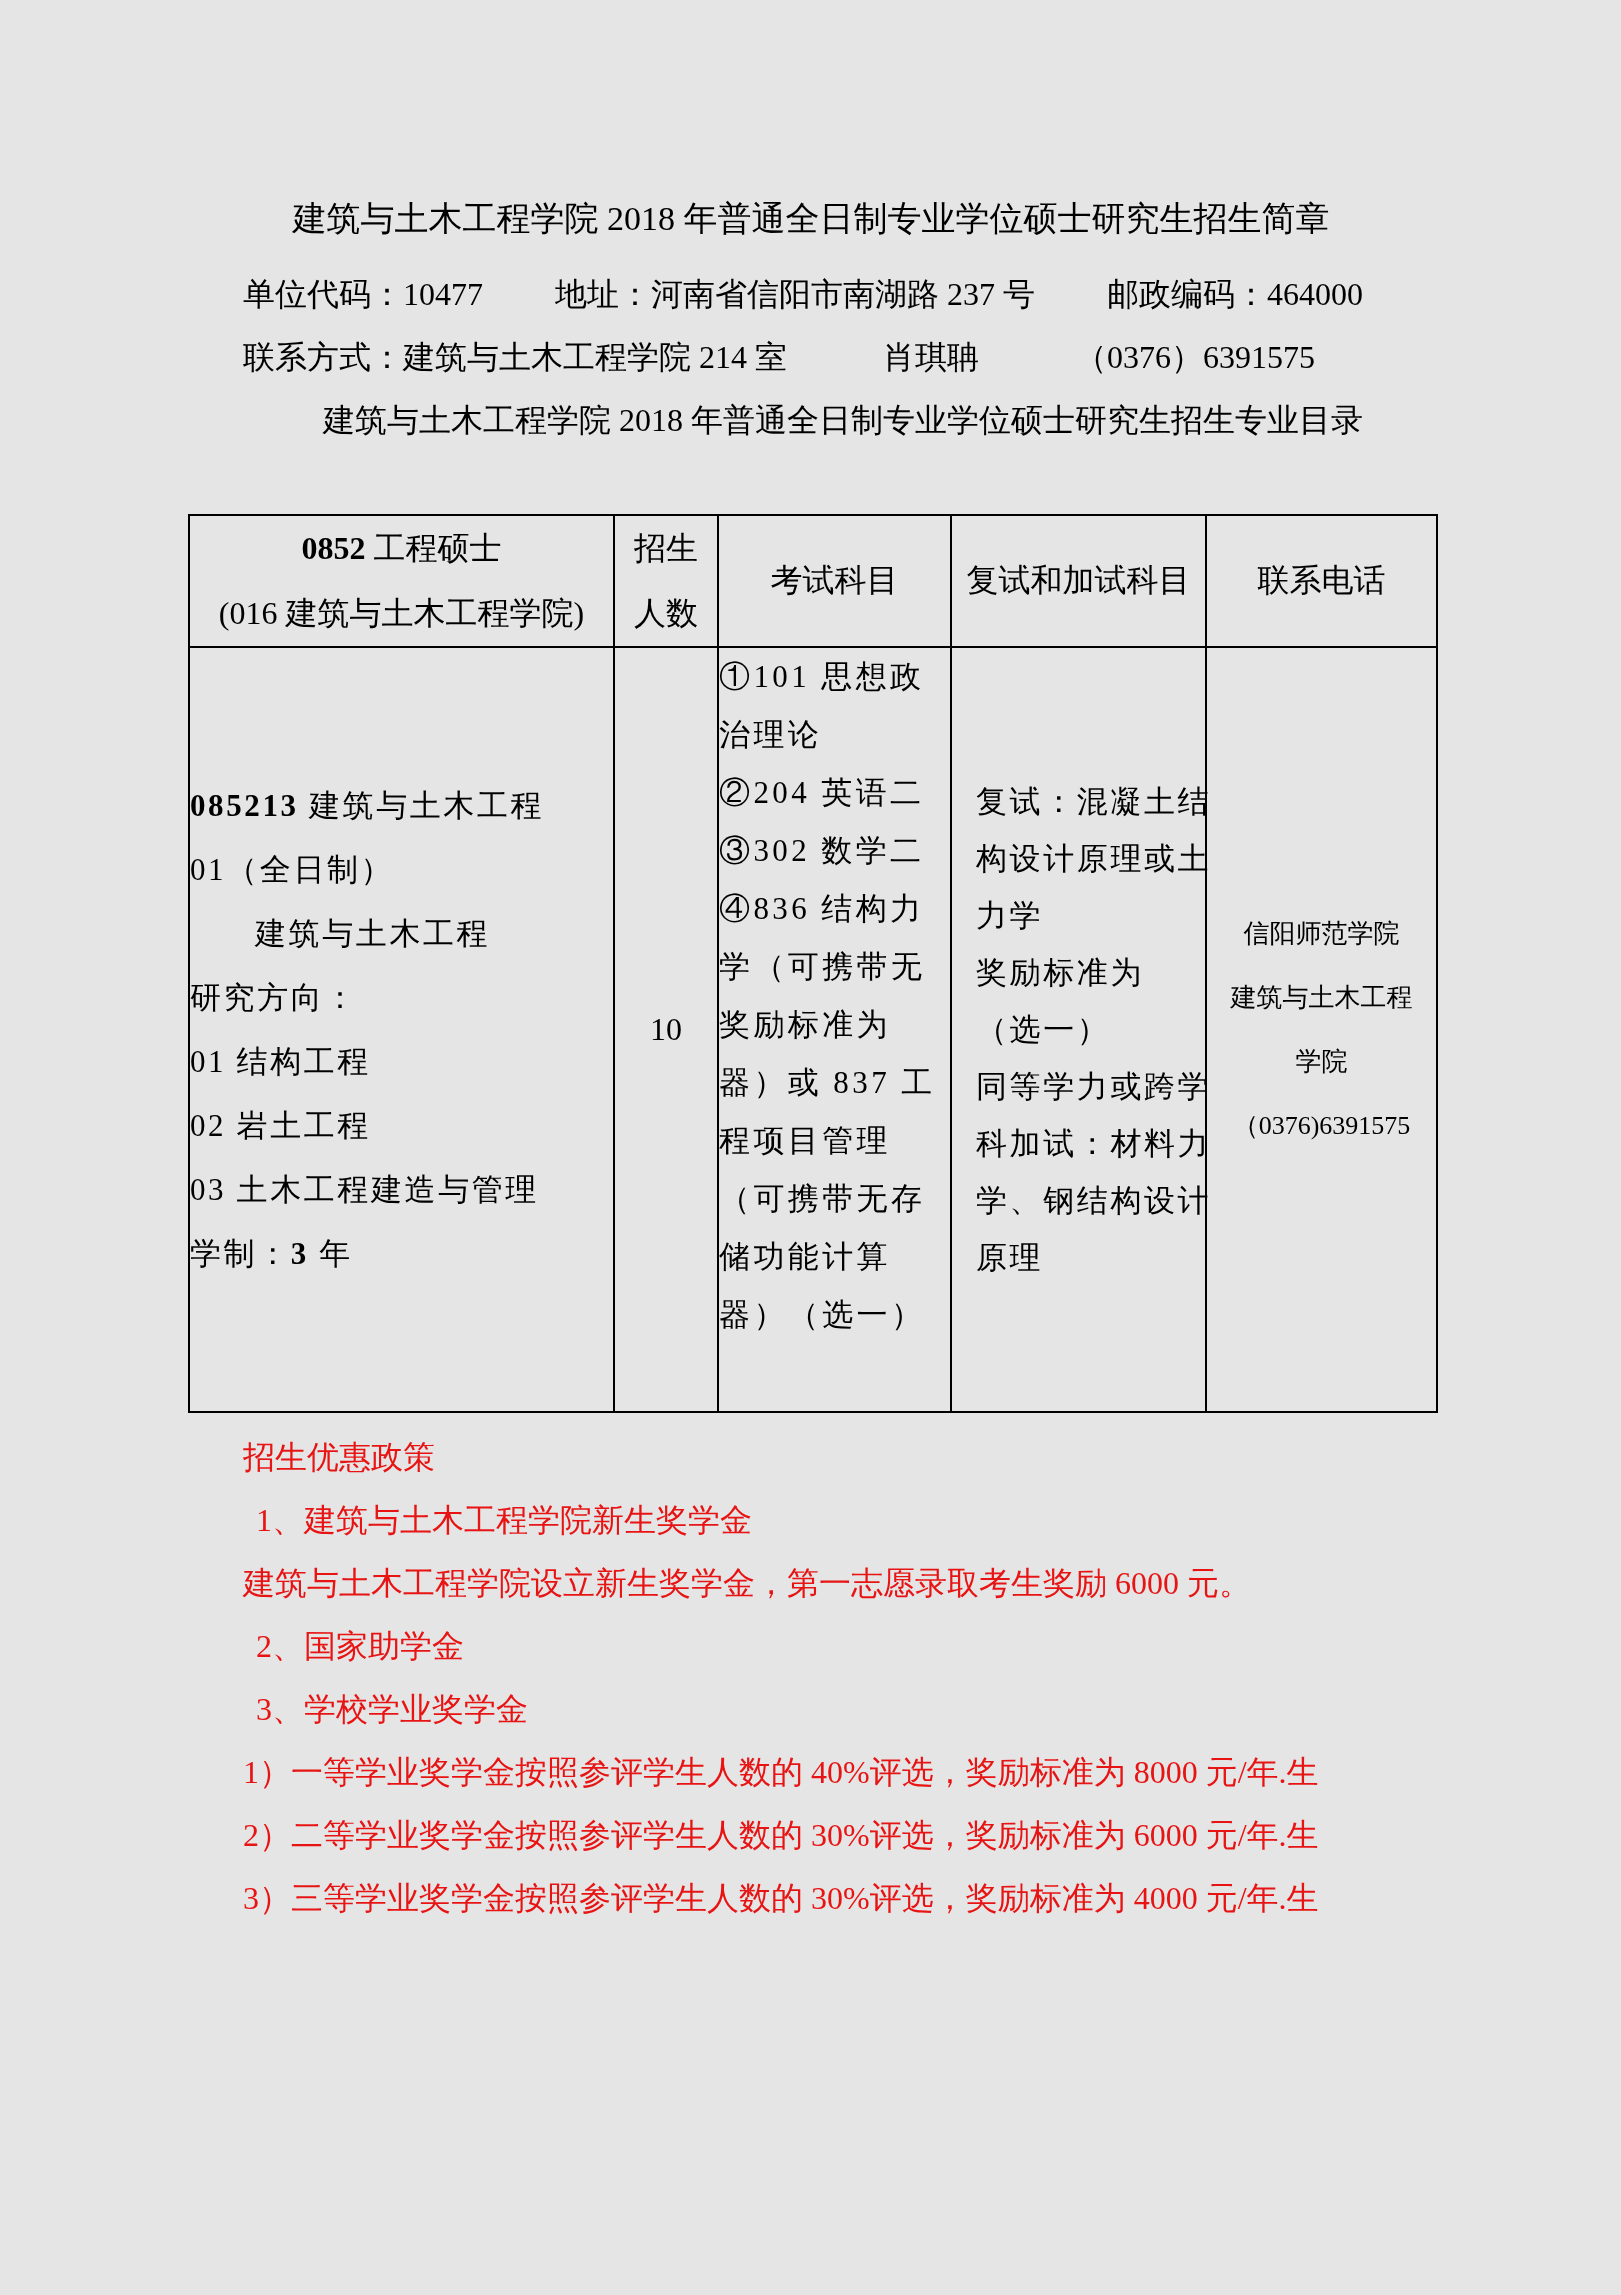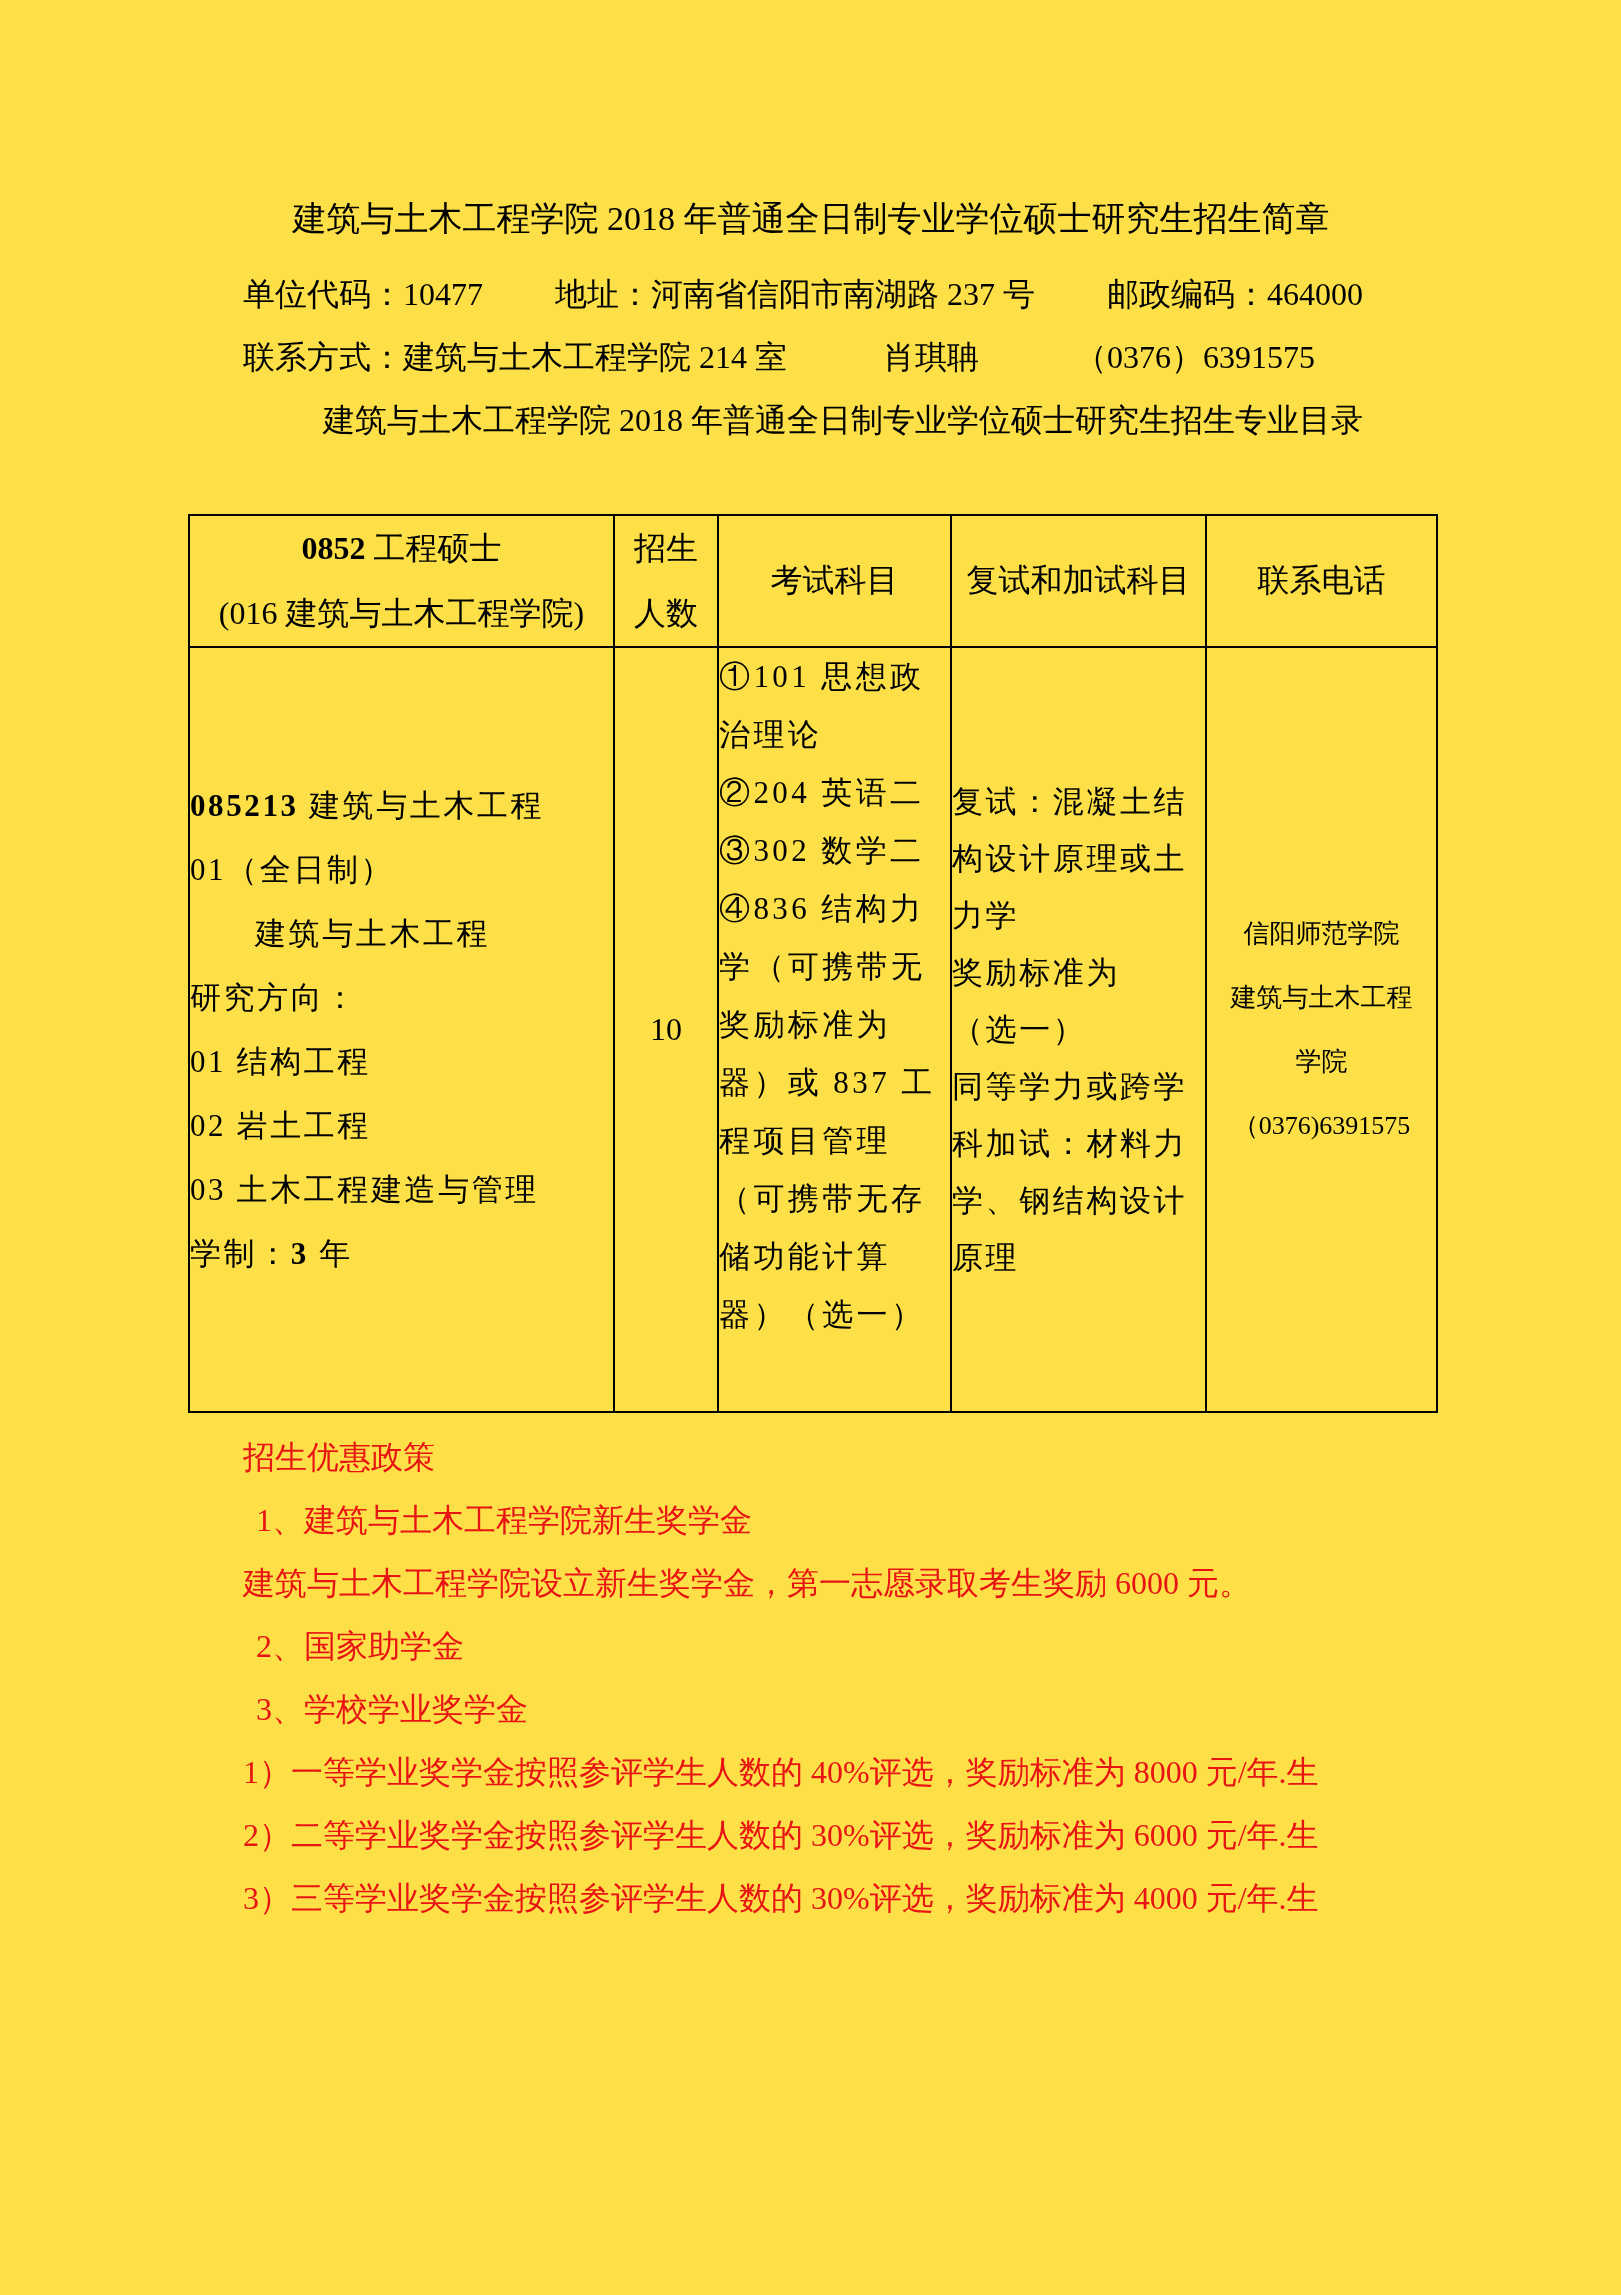--- a/index.html
+++ b/index.html
@@ -1,17 +1,17 @@
 <!DOCTYPE html>
 <html style="font-size:13.6px"><head>
 <meta charset="utf-8">
 <style>
   html,body{margin:0;padding:0;background:#ffffff;}
   .page{
-    position:relative;width:1622px;height:2295px;background:#fde047;
+    position:relative;width:1622px;height:2295px;background:#e5e5e5;
     font-family:"Liberation Serif","DejaVu Serif",serif;color:#000;overflow:hidden;
   }
   .title1{position:absolute;top:196px;left:0;width:100%;text-align:center;font-size:34px;white-space:pre;}
   .info{position:absolute;left:243px;font-size:32px;white-space:pre;}
   .info1{top:273px;}
   .info2{top:336px;}
   .title2{position:absolute;top:399px;left:0;width:100%;text-align:center;font-size:32px;white-space:pre;margin-left:32px;}
 
   table.adm{position:absolute;left:188px;top:514px;width:1248px;border-collapse:collapse;table-layout:fixed;}
   table.adm th,table.adm td{border:2.6px solid #000;padding:0;font-weight:normal;}
@@ -21,21 +21,21 @@
   tbody td{height:763px;vertical-align:middle;}
   .bold{font-weight:bold;}
 
   td.cell1{padding-left:20.5px;font-size:31px;}
   td.cell1 .ln{line-height:64px;letter-spacing:2.6px;white-space:pre;}
   td.cell1 .indent{padding-left:65px;}
   td.cell2{text-align:center;font-size:32px;margin-left:32px;}
   td.cell3{vertical-align:top;padding:25.6px 0 0 15.3px;font-size:31px;}
   td.cell3 .ln{line-height:58px;letter-spacing:3.4px;white-space:pre;}
   td.cell4{padding-left:17px;font-size:31px;}
-  td.cell4 .ln{line-height:57px;letter-spacing:2.6px;white-space:pre;}
+  td.cell4 .ln{line-height:57px;letter-spacing:2.6px;white-space:pre;padding-left:24px;}
   td.cell5{text-align:center;font-size:26px;padding-bottom:94px;}
   td.cell5 .ln{line-height:64px;white-space:pre;}
 
   .policies{position:absolute;left:188px;top:1426px;width:1330px;font-size:32px;}
   .policies p{margin:0;line-height:63px;white-space:pre;color:#e81414;}
   .ind-a{padding-left:55px;}
   .ind-b{padding-left:68px;}
 </style>
 </head>
 <body>

